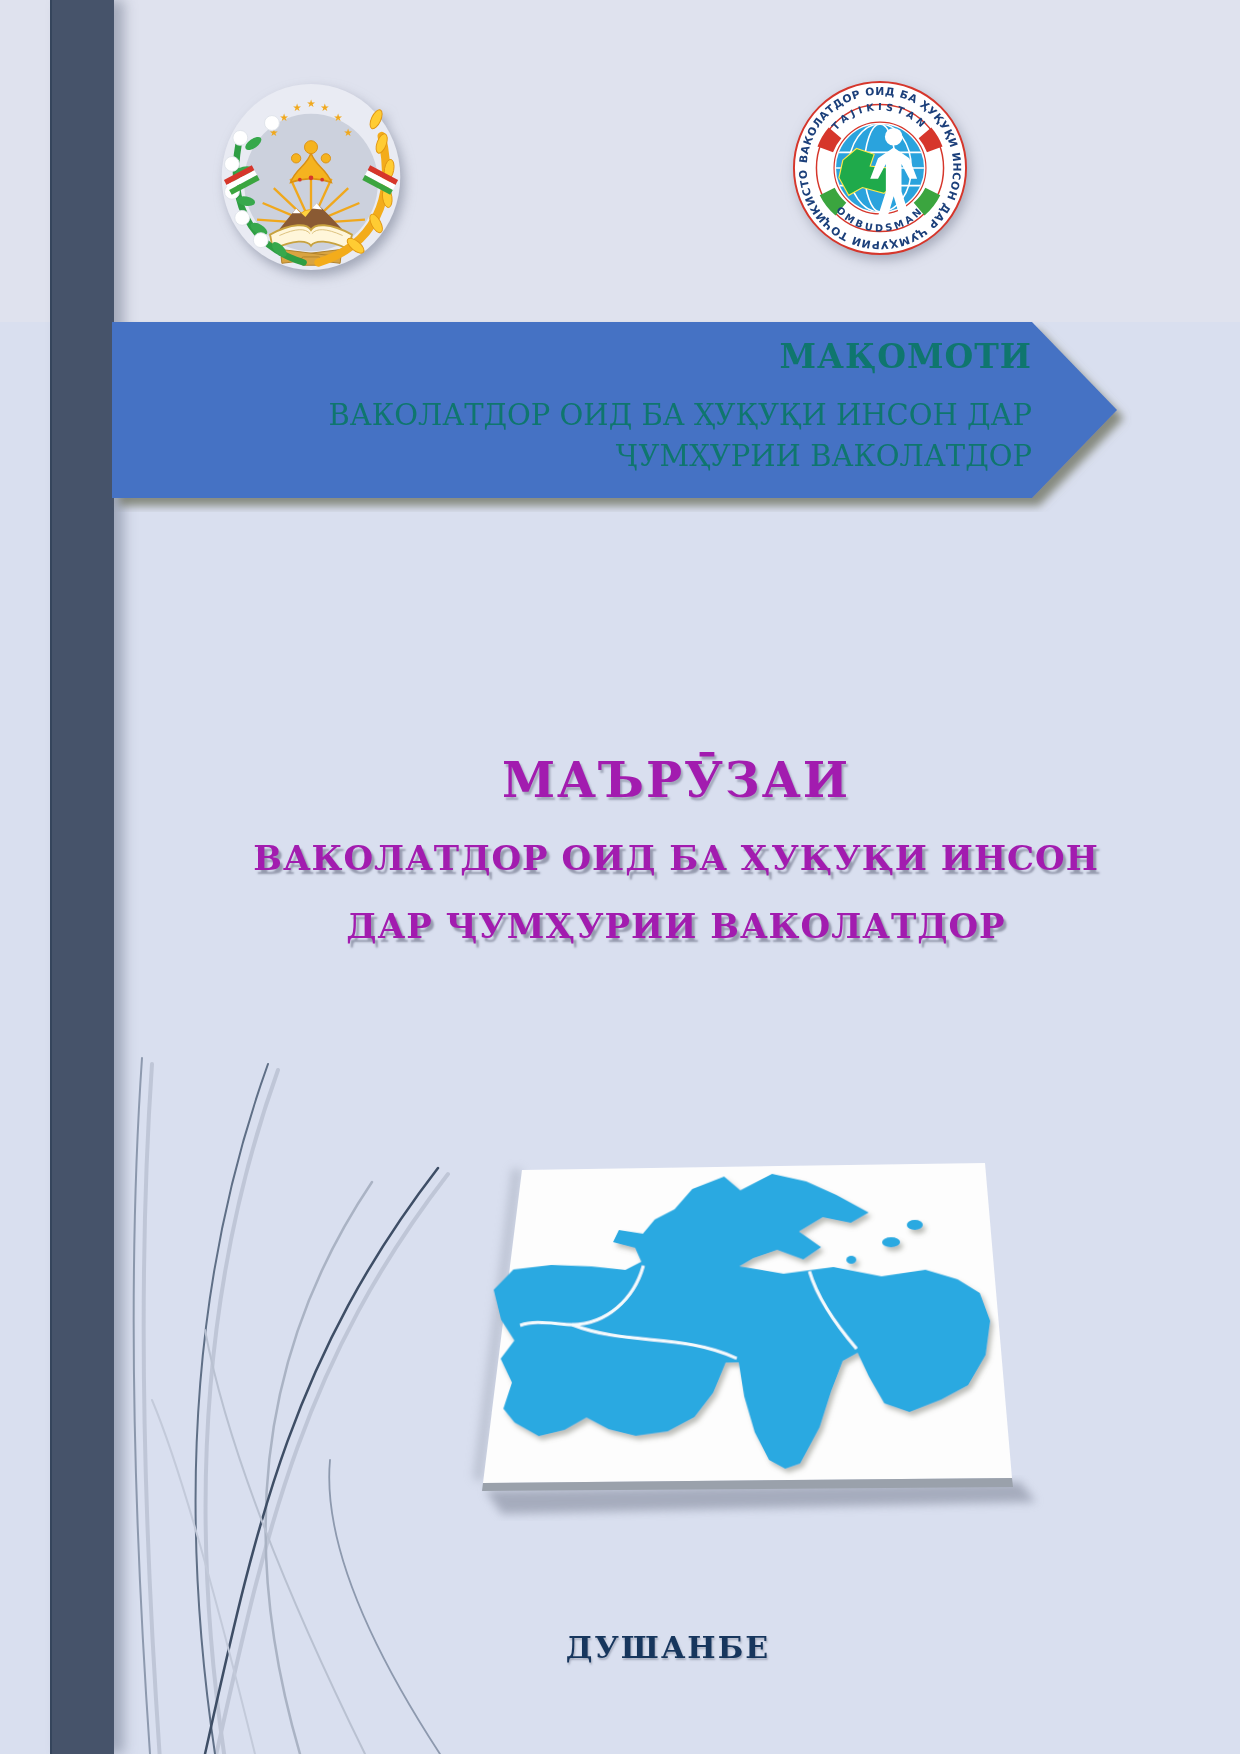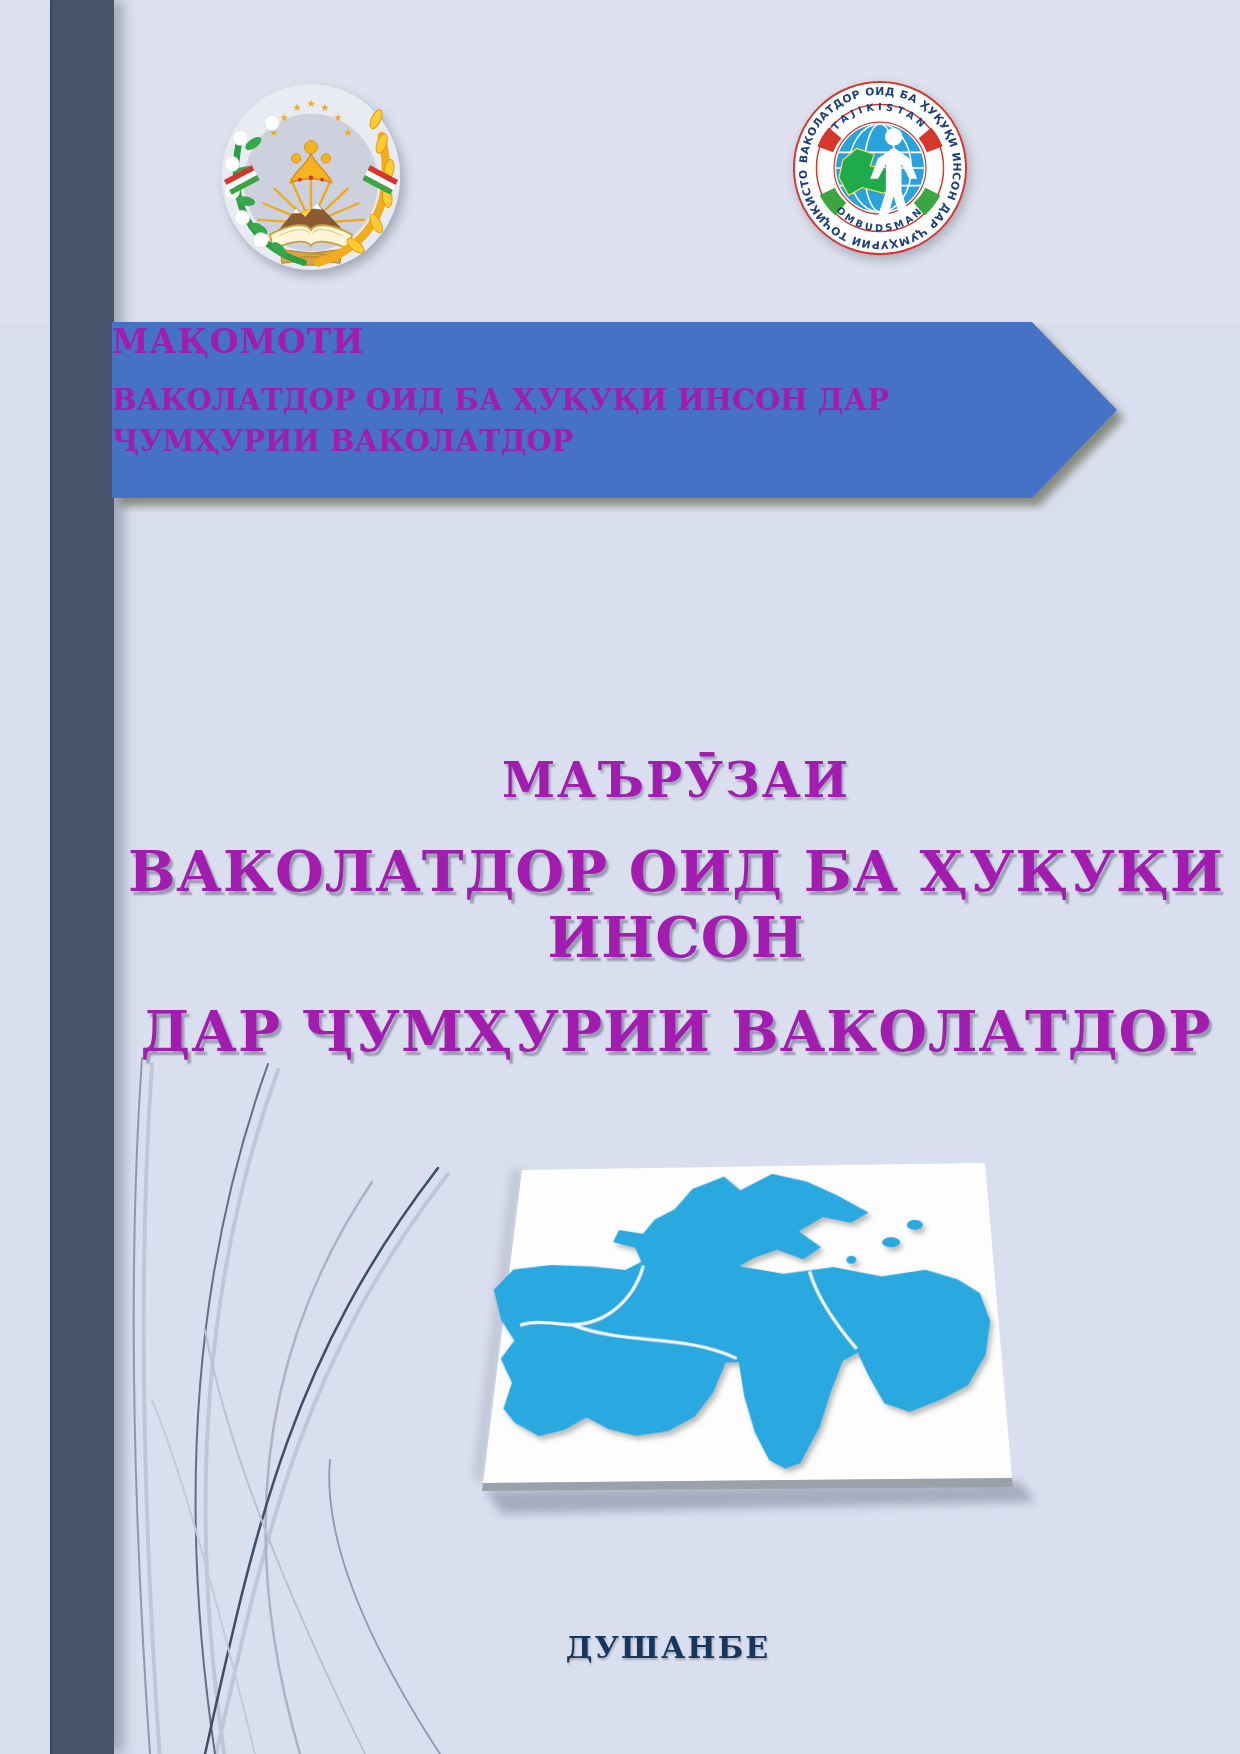--- a/index.html
+++ b/index.html
@@ -14,35 +14,35 @@
   
   .stripe{
     left:50px;top:0;width:62px;height:1754px;background:#46536a;
     border-left:2px solid #35455c;
     box-shadow:10px 0 12px rgba(70,82,104,.38);
   }
   
   .banner-svg{left:112px;top:320px;width:1020px;height:192px;}
   .banner-text{
     left:112px;top:322px;width:920px;height:178px;
-    color:#a21caf;text-align:left;box-sizing:border-box;
+    color:#0f766e;text-align:right;padding-top:15px;box-sizing:border-box;
   }
   .banner-text .l1{font-size:33px;font-weight:bold;letter-spacing:1px;line-height:40px;margin-bottom:18px;}
-  .banner-text .l2,.banner-text .l3{font-size:29px;font-weight:bold;line-height:41px;}
+  .banner-text .l2,.banner-text .l3{font-size:29px;font-weight:normal;line-height:41px;}
   
   .emblem{left:218px;top:78px;width:186px;height:196px;filter:drop-shadow(4px 6px 6px rgba(112,118,138,.55));}
   .ombudsman{left:792px;top:80px;width:176px;height:176px;filter:drop-shadow(3px 5px 6px rgba(112,118,138,.5));}
   
   .title-block{left:112px;top:752px;width:1128px;text-align:center;color:#a21caf;}
   .title-block .t1{
     font-size:48px;font-weight:bold;letter-spacing:2px;
     text-shadow:2px 3px 2px rgba(132,138,158,.65);margin-bottom:30px;
   }
   .title-block .t2,.title-block .t3{
-    font-size:56px;font-weight:bold;letter-spacing:1px;
+    font-size:34px;font-weight:bold;letter-spacing:1px;
     text-shadow:3px 4px 2px rgba(132,138,158,.8);margin-bottom:28px;margin-top:28px;
   }
   
   .map-svg{left:430px;top:1020px;width:640px;height:510px;}
   
   .grass-svg{left:0;top:930px;width:560px;height:824px;}
   
   .footer-city{
     left:104px;top:1630px;width:1128px;text-align:center;
     font-size:30px;font-weight:bold;letter-spacing:2px;color:#17365d;

